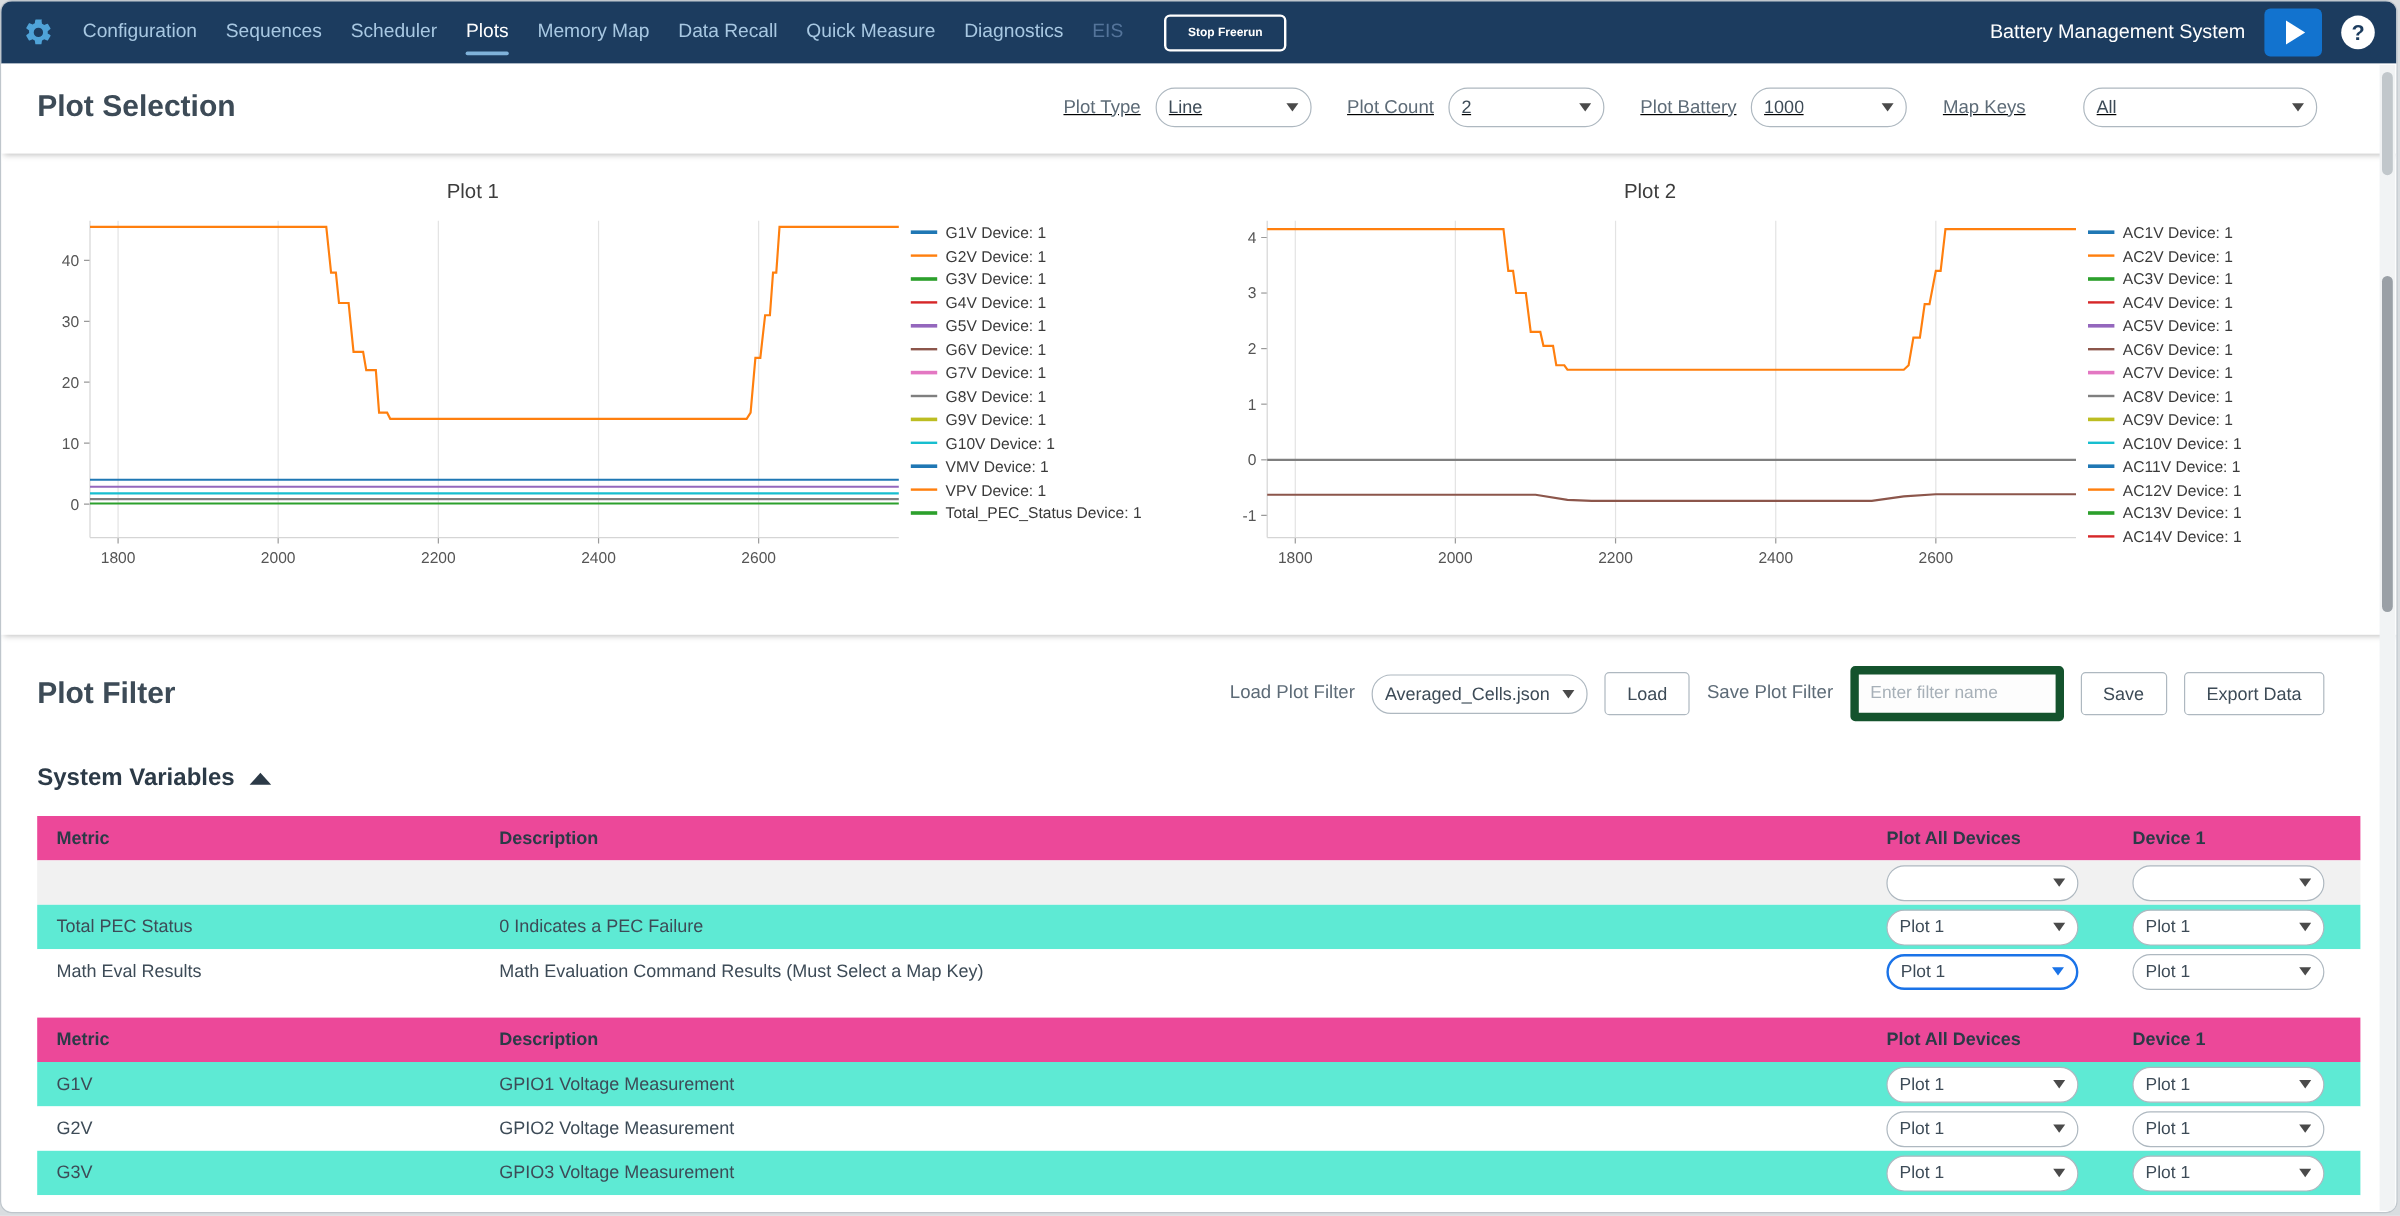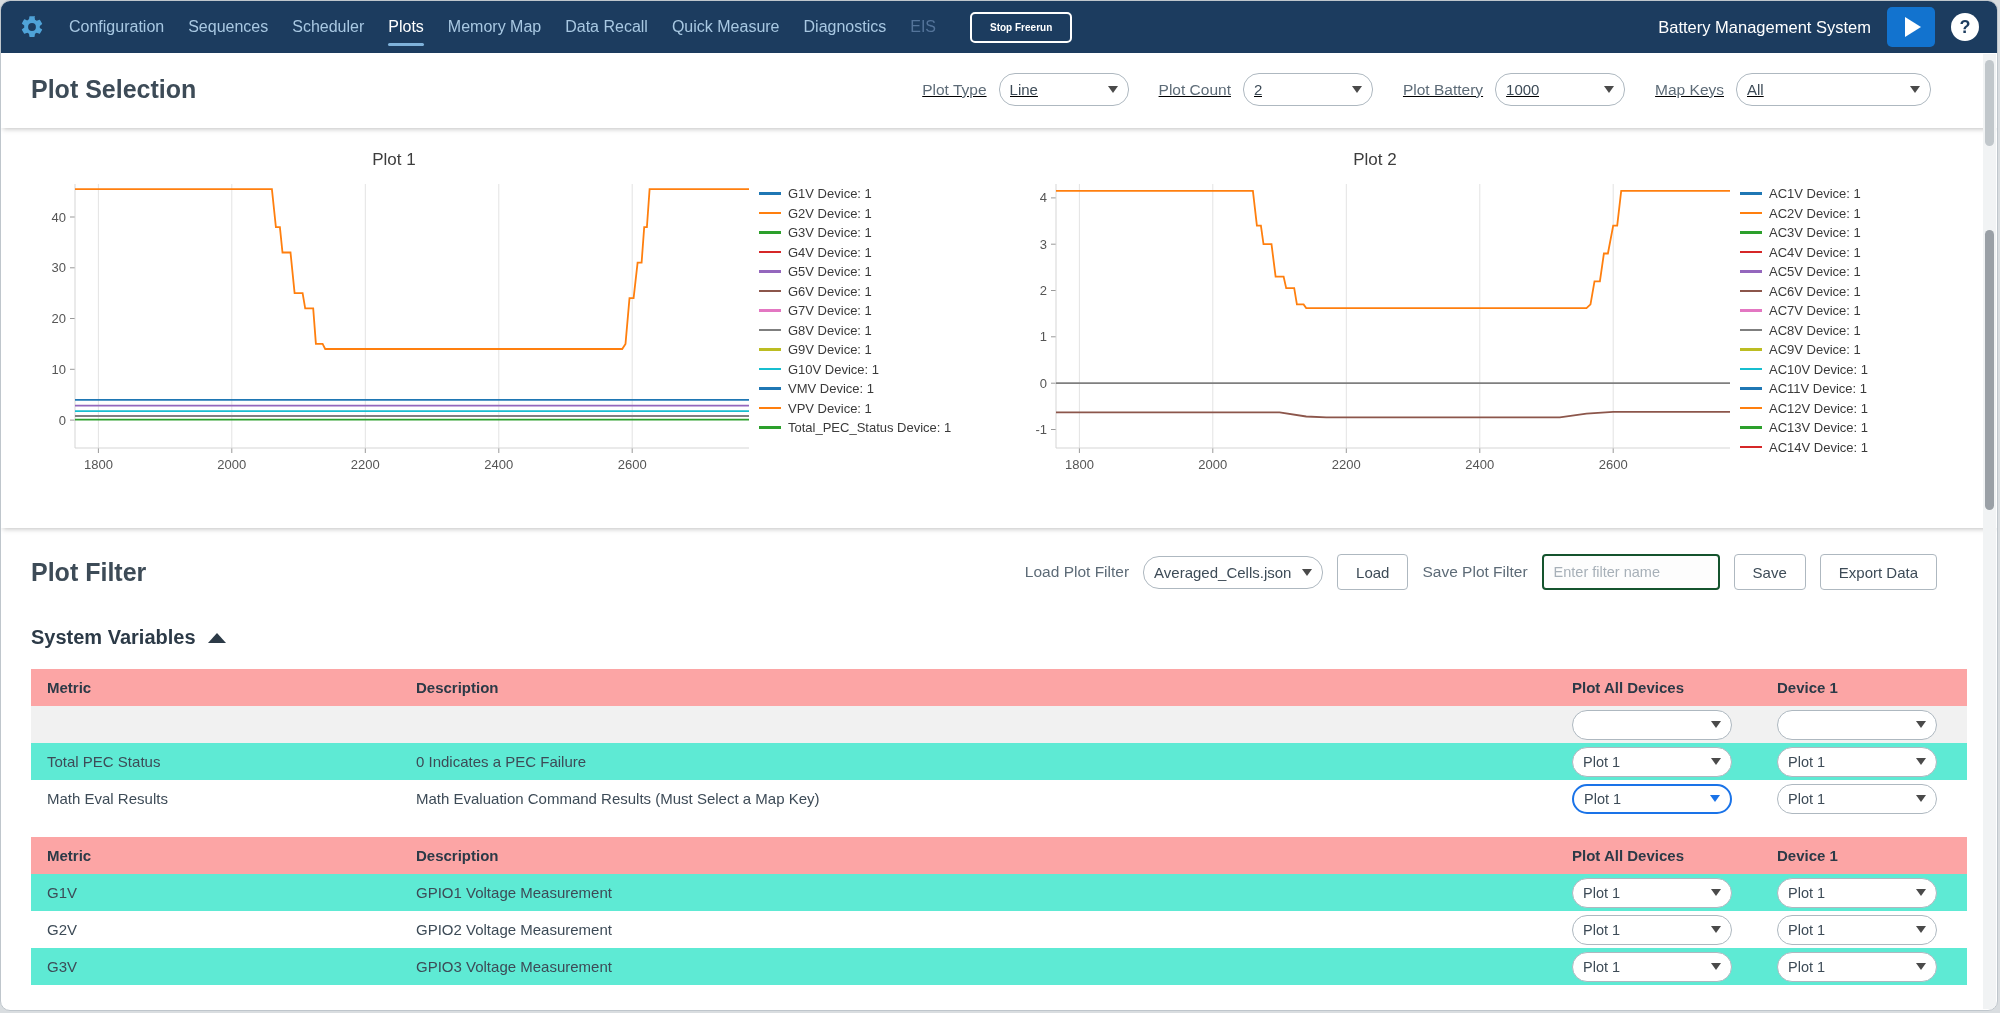--- a/index.html
+++ b/index.html
@@ -26,50 +26,50 @@
   .page-title{font-size:25px;font-weight:700;color:#3d4b57;}
   .plot-controls{display:flex;align-items:center;gap:30px;margin-right:36px;text-decoration:underline;}
   .ctrl-group{display:flex;align-items:center;gap:12px;}
   .ctrl-label{font-size:15.5px;color:#5d6b77;white-space:nowrap;}
   .dropdown{background:#fff;border:1px solid #aeb8c0;border-radius:16px;height:33px;display:flex;align-items:center;justify-content:space-between;padding:0 10px;cursor:pointer;}
   .dropdown .dd-val{font-size:15px;color:#3d4b57;white-space:nowrap;overflow:hidden;}
   .dd-caret{width:0;height:0;border-left:5.5px solid transparent;border-right:5.5px solid transparent;border-top:7px solid #4a4a4a;margin-left:10px;flex:none;}
   .dropdown.focused{border:2px solid #1a73e8;}
   .dropdown.focused .dd-caret{border-top-color:#1a73e8;}
   .dd-w0,.dd-w1,.dd-w2{width:130px;}
-  .dd-w3{width:195px;}
+  .dd-w3{width:195px;margin-left:36px;}
 
   
   .charts-card{display:flex;padding:14px 6px 42px 28px;background:#fff;position:relative;z-index:2;box-shadow:0 3px 5px -2px rgba(0,0,0,.25);}
   .chart-wrap{width:50%;}
   .chart-title{width:730px;text-align:center;font-size:17px;color:#3d3d3d;margin:8px 0 2px;}
   .chart-body{display:flex;align-items:flex-start;}
   .plot-svg{flex:none;}
   svg text.tick{fill:#555;font-size:13px;font-family:"Liberation Sans",sans-serif;}
   .legend{padding-top:14px;display:flex;flex-direction:column;gap:4.5px;}
   .legend-item{display:flex;align-items:center;gap:7px;}
   .legend-swatch{width:22px;height:2.5px;flex:none;}
   .legend-label{font-size:13px;color:#3a3a3a;white-space:nowrap;}
 
   
   .filter-bar{display:flex;justify-content:space-between;align-items:center;padding:26px 30px 14px;}
   .filter-controls{display:flex;align-items:center;gap:14px;margin-right:30px;}
   .dd-load{width:180px;}
   .btn{background:#fff;border:1px solid #aeb8c0;border-radius:4px;height:36px;padding:0 18px;font-size:15px;color:#3d4b57;font-family:inherit;cursor:pointer;white-space:nowrap;}
-  .text-input{width:178px;height:34px;border:2px solid #14532d;border-radius:4px;padding:16px 10px;font-size:14.5px;color:#333;font-family:inherit;background:#fdfdfd;}
+  .text-input{width:178px;height:34px;border:7px solid #14532d;border-radius:4px;padding:16px 10px;font-size:14.5px;color:#333;font-family:inherit;background:#fdfdfd;}
   .text-input::placeholder{color:#a7b0b8;}
 
   
   .sections{padding:0 30px 0;}
   .section-head{display:flex;align-items:center;gap:12px;margin:22px 0 10px;cursor:pointer;}
   .section-title{font-size:20px;font-weight:700;color:#2c3a47;}
   .collapse-caret{width:0;height:0;border-left:9px solid transparent;border-right:9px solid transparent;border-bottom:10px solid #2c3a47;}
   .f-table{width:100%;}
   .t-row{display:flex;align-items:center;min-height:37px;}
-  .t-head{background:#fca5a5;margin-top:20px;}
+  .t-head{background:#ec4899;margin-top:20px;}
   .t-head .t-cell{font-weight:700;color:#2c3a47;}
   .t-gray{background:#5eead4;}
   .t-white{background:#fff;}
   .t-filter{background:#f1f1f1;}
   .t-cell{font-size:15px;color:#3d4b57;}
   .c0{width:385px;padding-left:16px;}
   .c1{flex:1;}
   .c2{width:205px;}
   .c3{width:190px;padding-right:10px;}
   .cell-dd{width:160px;height:30px;}

